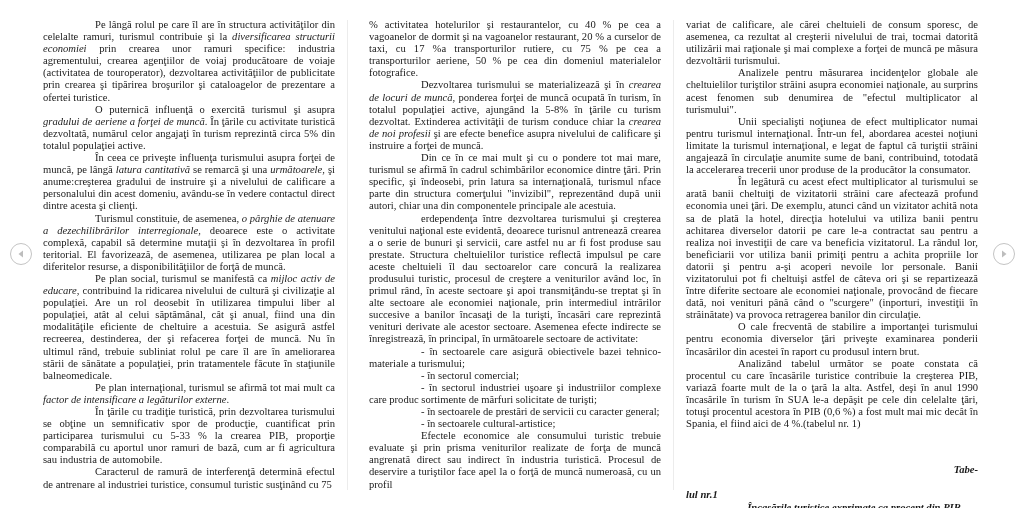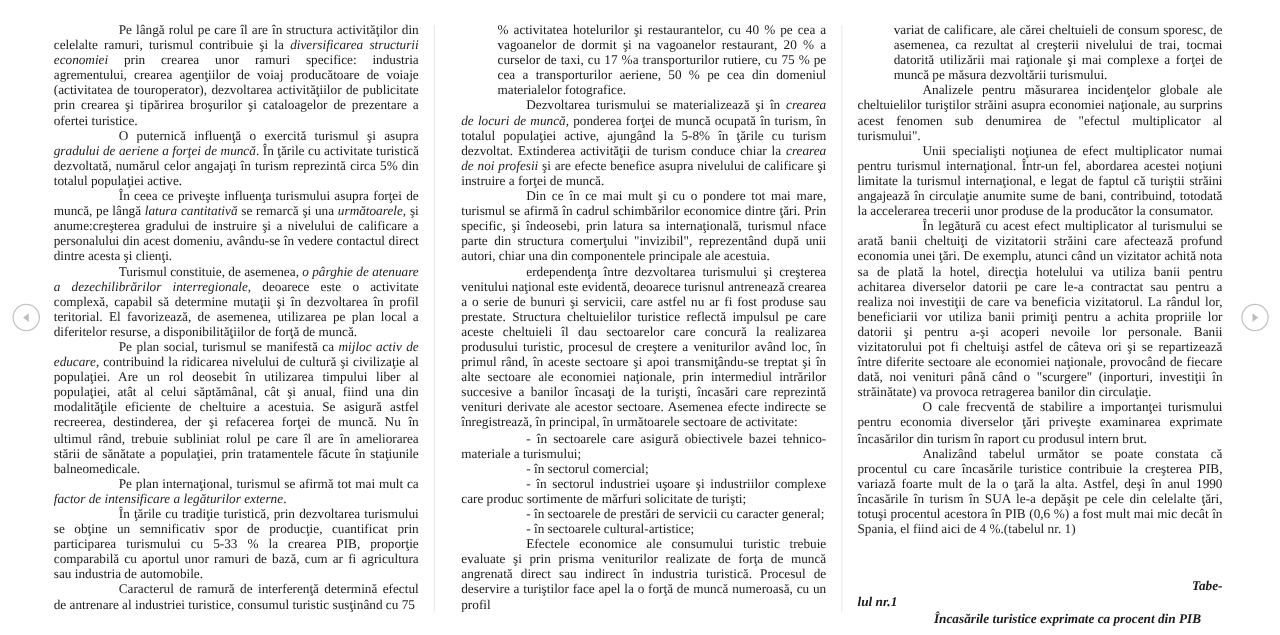--- a/index.html
+++ b/index.html
@@ -8,39 +8,39 @@
     font-family:"Liberation Serif", "DejaVu Serif", serif; color:#1a1a1a;
     position:relative;
   }
   .spread { position:absolute; left:0; top:0; width:1024px; height:508px; }
   .col {
     position:absolute; top:19px; width:292px;
     font-size:10.6px; line-height:12.1px; text-align:justify;
     hyphens:none;
   }
   .col p { margin:0; text-indent:52px; }
-  .col p.noindent { text-indent:0;margin-left:29px; }
+  .col p.noindent { text-indent:0; }
   .col i { font-style:italic; }
   #col-left { left:43px; }
   #col-mid { left:369px; }
   #col-right { left:686px; }
   .page-divider {
     position:absolute; top:20px; width:1px; height:470px; background:#ececec;
   }
   .nav-btn {
     position:absolute; top:243px; width:22px; height:22px; border-radius:50%;
     border:1.5px solid #c4c4c4; box-sizing:border-box; background:#fff;
     display:flex; align-items:center; justify-content:center; cursor:pointer;
   }
   .nav-btn svg { width:10px; height:10px; }
   #nav-prev { left:10px; }
   #nav-next { left:993px; }
   .table-caption { margin-top:34px; font-weight:bold;font-style:italic; }
   .table-caption .tabe { text-align:right; }
-  .table-caption .nr { text-align:left; margin-top:1px; }
+  .table-caption .nr { text-align:left; margin-top:13px; }
   .table-caption .title { text-align:center; padding-left:44px; margin-top:1px; }
 </style>
 </head>
 <body>
 
 <div class="spread">
 
   <div class="nav-btn" id="nav-prev">
     <svg viewBox="0 0 10 10">
         <polygon points="7,1.5 7,8.5 2.5,5" fill="#bdbdbd"></polygon>
@@ -74,21 +74,21 @@
     </div>
 
   <div class="page-divider" style="left:673px;"></div>
 
   <div class="col" id="col-right">
     <div class="paras">
         <p class="noindent"><span>variat de calificare, ale cărei cheltuieli de consum sporesc, de asemenea, ca rezultat al creşterii nivelului de trai, tocmai datorită utilizării mai raţionale şi mai complexe a forţei de muncă pe măsura dezvoltării turismului.</span></p>
         <p><span>Analizele pentru măsurarea incidenţelor globale ale cheltuielilor turiştilor străini asupra economiei naţionale, au surprins acest fenomen sub denumirea de "efectul multiplicator al turismului".</span></p>
         <p><span>Unii specialişti noţiunea de efect multiplicator numai pentru turismul internaţional. Într-un fel, abordarea acestei noţiuni limitate la turismul internaţional, e legat de faptul că turiştii străini angajează în circulaţie anumite sume de bani, contribuind, totodată la accelerarea trecerii unor produse de la producător la consumator.</span></p>
         <p><span>În legătură cu acest efect multiplicator al turismului se arată banii cheltuiţi de vizitatorii străini care afectează profund economia unei ţări. De exemplu, atunci când un vizitator achită nota sa de plată la hotel, direcţia hotelului va utiliza banii pentru achitarea diverselor datorii pe care le-a contractat sau pentru a realiza noi investiţii de care va beneficia vizitatorul. La rândul lor, beneficiarii vor utiliza banii primiţi pentru a achita propriile lor datorii şi pentru a-şi acoperi nevoile lor personale. Banii vizitatorului pot fi cheltuişi astfel de câteva ori şi se repartizează între diferite sectoare ale economiei naţionale, provocând de fiecare dată, noi venituri până când o "scurgere" (inporturi, investiţii în străinătate) va provoca retragerea banilor din circulaţie.</span></p>
-        <p><span>O cale frecventă de stabilire a importanţei turismului pentru economia diverselor ţări priveşte examinarea exprimate încasărilor din turism în raport cu produsul intern brut.</span></p>
+        <p><span>O cale frecventă de stabilire a importanţei turismului pentru economia diverselor ţări priveşte examinarea ponderii încasărilor din acestei în raport cu produsul intern brut.</span></p>
         <p><span>Analizând tabelul următor se poate constata că procentul cu care încasările turistice contribuie la creşterea PIB, variază foarte mult de la o ţară la alta. Astfel, deşi în anul 1990 încasările în turism în SUA le-a depăşit pe cele din celelalte ţări, totuşi procentul acestora în PIB (0,6 %) a fost mult mai mic decât în Spania, el fiind aici de 4 %.(tabelul nr. 1)</span></p>
       </div>
     <div class="table-caption">
       <div class="tabe">Tabe-</div>
       <div class="nr">lul nr.1</div>
       <div class="title">Încasările turistice exprimate ca procent din PIB</div>
     </div>
   </div>
 
   <div class="nav-btn" id="nav-next">

